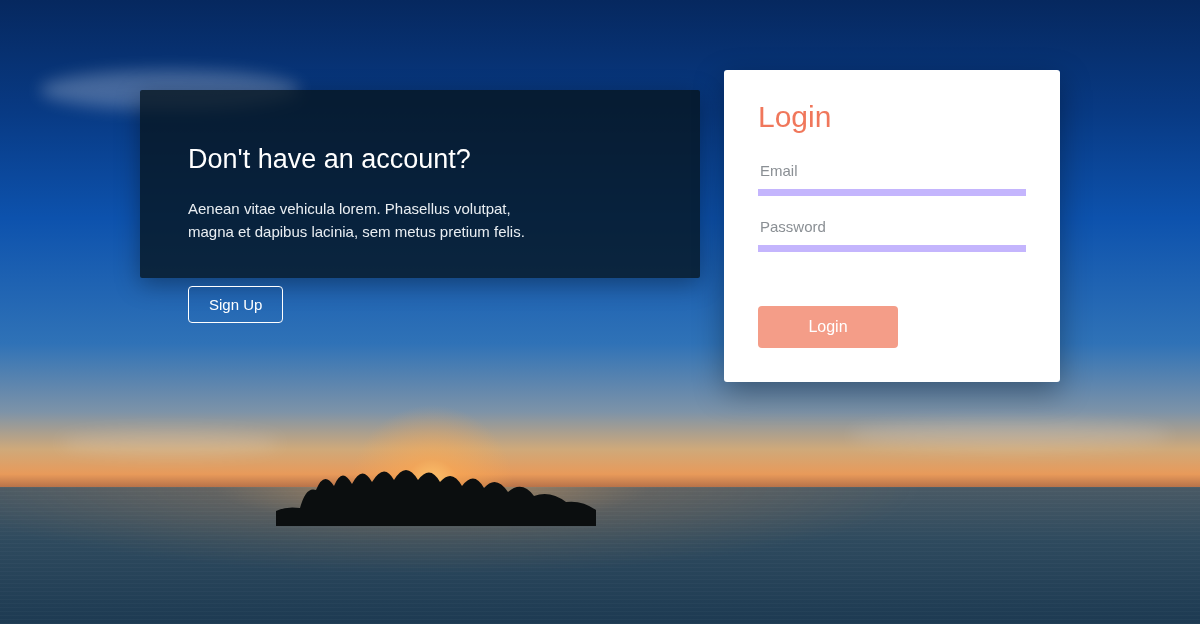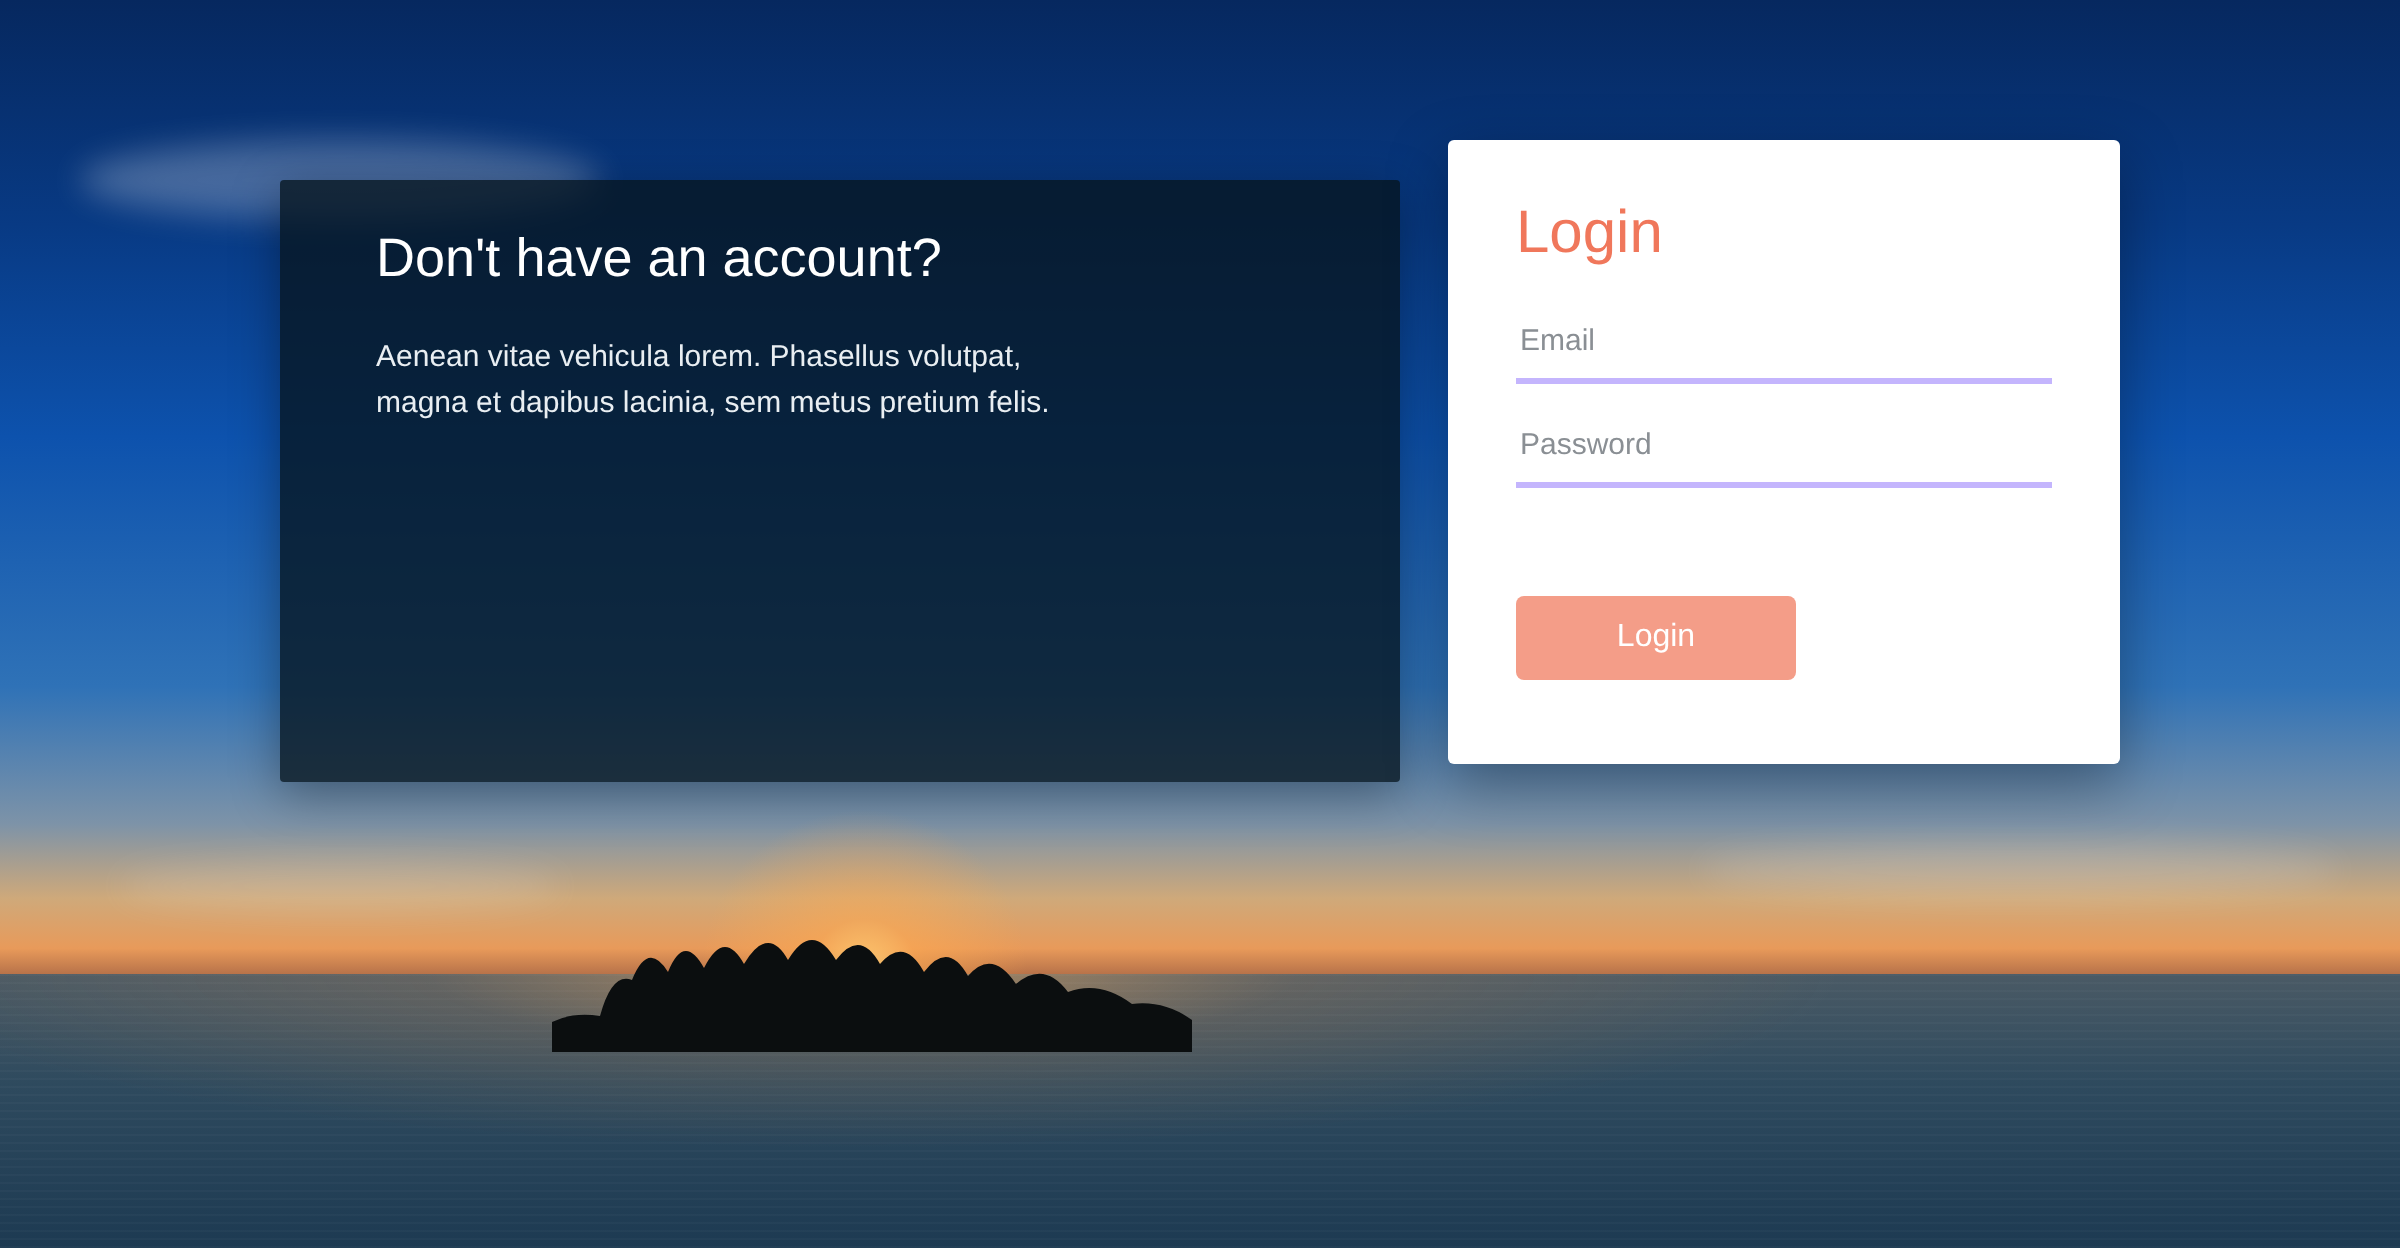--- a/index.html
+++ b/index.html
@@ -37,23 +37,23 @@
     position:absolute; left:23%; top:73%; width:320px; height:70px;
   }
   .island svg { width:100%; height:100%; display:block; }
 
   
   .wrap {
     position:absolute; left:50%; top:70px; transform:translateX(-50%);
     width:920px; height:auto;
   }
   .promo {
-    position:absolute; left:0; top:20px; width:560px; height:301px;
+    position:absolute; left:0; top:20px; width:560px; height:188px;
     background:rgba(6,20,30,0.78);
-    color:#fff; padding:24px 48px 40px 48px;
+    color:#fff; padding:54px 48px 40px 48px;
     border-radius:2px;
     box-shadow:0 6px 24px rgba(0,0,0,0.35);
   }
   .promo h2 { font-size:27px; font-weight:400; margin-bottom:22px; }
   .promo p  { font-size:15px; line-height:1.55; color:#e9eef2; max-width:360px; margin-bottom:42px; }
   .btn-outline {
     display:inline-block; padding:9px 20px; font-size:15px;
     color:#fff; border:1.5px solid #fff; border-radius:4px;
     background:transparent; cursor:pointer;
   }
@@ -61,21 +61,21 @@
   .card {
     position:absolute; right:0; top:0; width:336px; height:312px;
     background:#fff; border-radius:3px;
     box-shadow:0 10px 30px rgba(0,0,0,0.35);
     padding:30px 34px 28px 34px;
   }
   .card h1 {
     font-size:30px; font-weight:400; color:#f0775b; margin-bottom:18px;
   }
   .field {
-    width:100%; border:none; border-bottom:3px solid #c4b5fd;
+    width:100%; border:none; border-bottom:7px solid #c4b5fd;
     padding:10px 2px; font-size:15px; outline:none; color:#701a75;
     margin-bottom:12px; background:transparent;
   }
   .field::placeholder { color:#8a8f94; }
   .btn-primary {
     margin-top:42px;
     display:inline-block; min-width:140px; text-align:center;
     padding:12px 30px; font-size:16px;
     background:#f49d88; color:#fff; border:none; border-radius:4px;
     cursor:pointer;
@@ -93,20 +93,21 @@
   <svg viewBox="0 0 320 70" preserveAspectRatio="none">
     <path fill="#0b0e0f" d="M0 55 Q10 50 24 52 Q30 30 40 34 Q48 14 58 30 Q66 10 76 28 Q86 8 96 26 Q108 6 118 24 Q130 4 142 24 Q154 8 164 26 Q176 12 186 30 Q198 14 208 32 Q220 18 232 36 Q246 24 258 40 Q274 34 290 46 Q306 44 320 54 L320 70 L0 70 Z"></path>
   </svg>
 </div>
 
 <div class="wrap">
 
   <div class="promo">
     <h2>Don't have an account?</h2>
     <p>Aenean vitae vehicula lorem. Phasellus volutpat, magna et dapibus lacinia, sem metus pretium felis.</p>
+    <button class="btn-outline">Sign Up</button>
   </div>
 
   <div class="card">
     <h1>Login</h1>
 
     <input class="field" type="text" placeholder="Email" style="">
 
     <input class="field" type="password" placeholder="Password" style="">
 
     <button class="btn-primary">Login</button>

